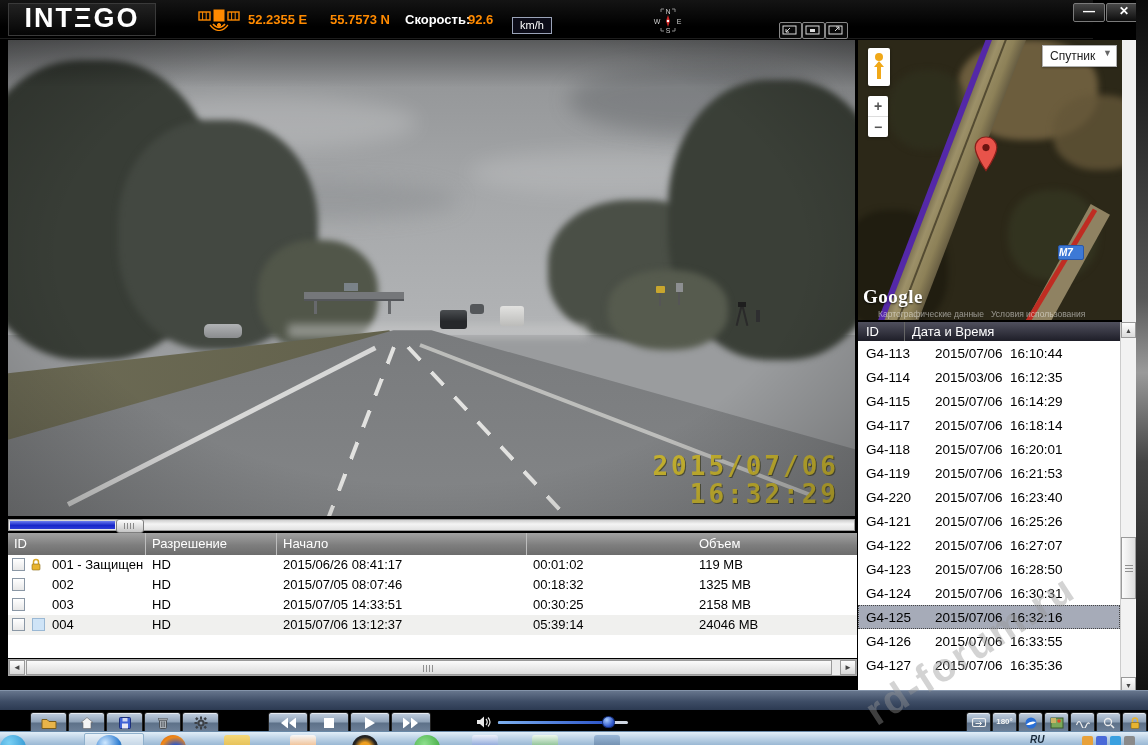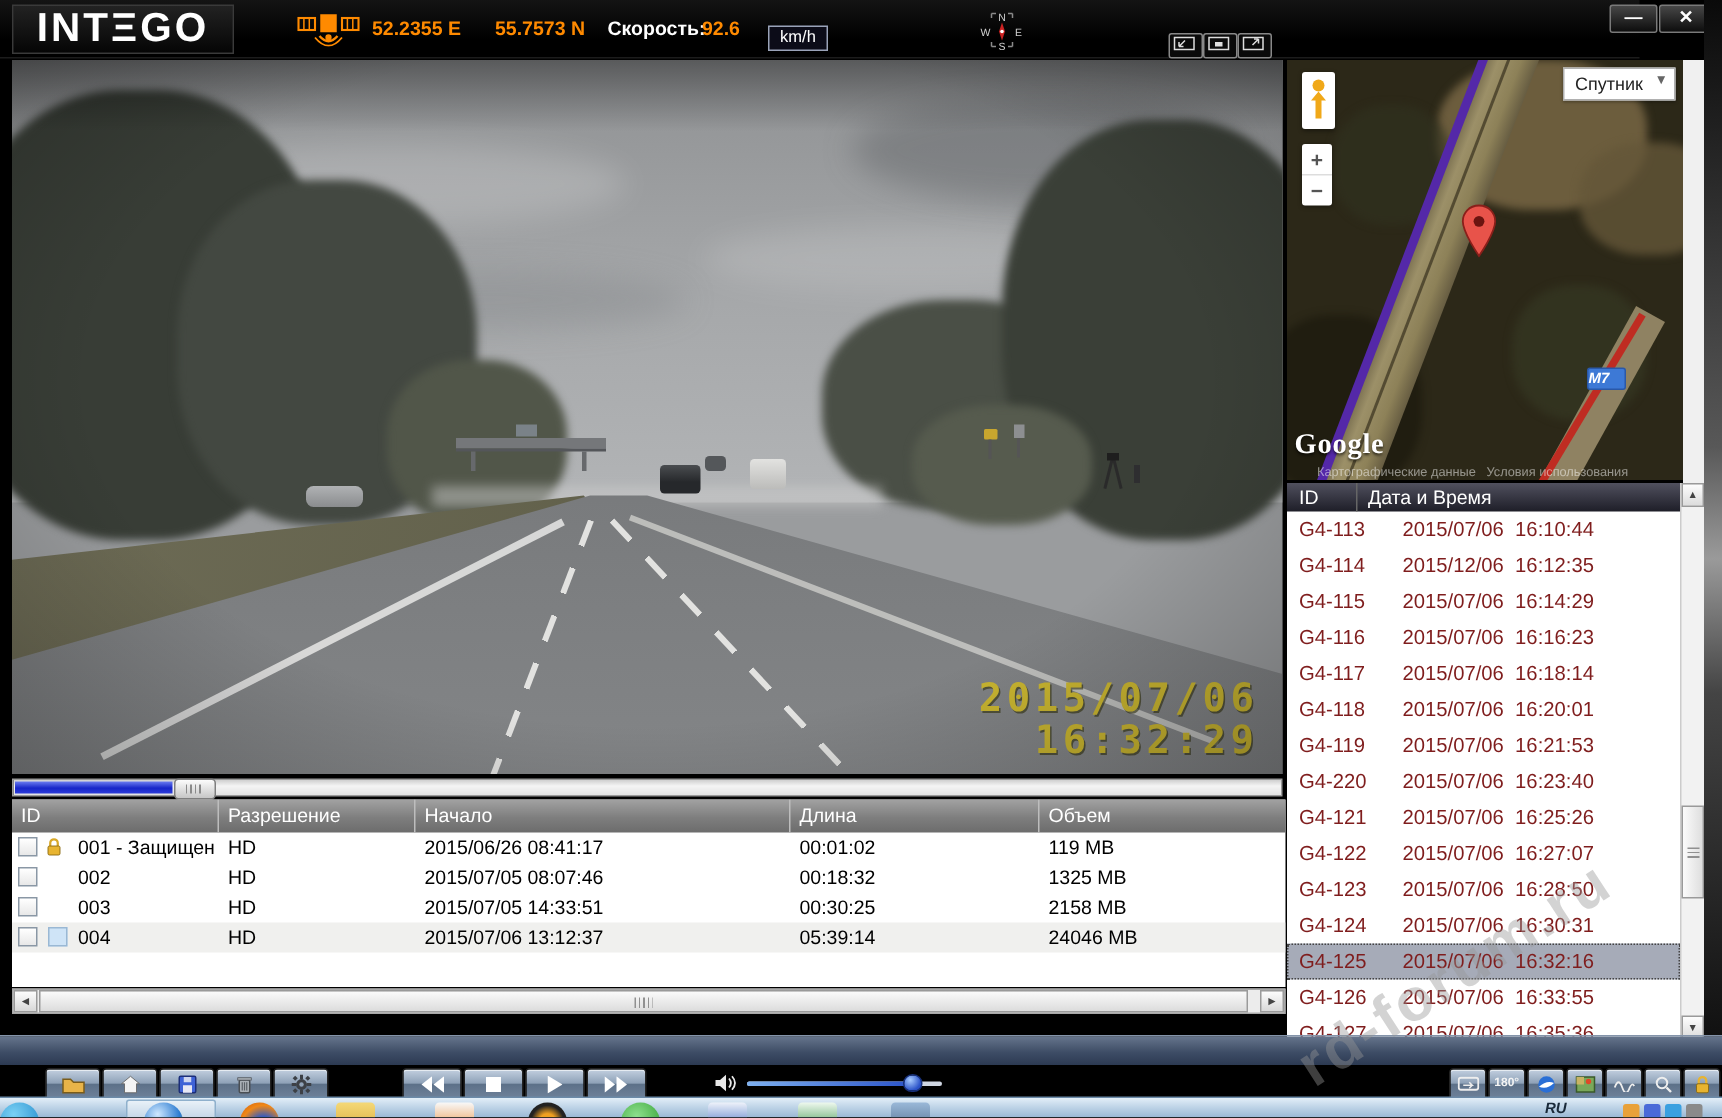--- a/index.html
+++ b/index.html
@@ -75,21 +75,21 @@
     text-shadow:0 1px 2px rgba(0,0,0,.7);font-family:"Liberation Serif",serif;}
   .attr{position:absolute;left:20px;bottom:1px;width:258px;font-size:8.5px;color:rgba(255,255,255,.5);white-space:nowrap;}
   .m7{position:absolute;left:200px;top:205px;width:26px;height:15px;background:#3d79d6;border:1px solid #2a58a8;border-radius:2px;
     color:#fff;font-size:10px;font-style:italic;font-weight:bold;text-align:left;line-height:14px;box-sizing:border-box;}
   .rightgap{position:absolute;left:1122px;top:40px;width:14px;height:282px;background:#f0f0f0;}
 
   
   .clist{position:absolute;left:858px;top:322px;width:262px;height:371px;background:#fff;overflow:hidden;}
   .chead{position:absolute;left:0;top:0;width:100%;height:19px;background:linear-gradient(#50505e,#1e1e28);color:#fff;font-size:13px;}
   .clip-rows{position:absolute;left:0;top:19px;width:100%;height:352px;overflow:hidden;}
-  .clip-row{position:relative;width:100%;height:24px;font-size:13.5px;color:#7f1d1d;}
+  .clip-row{position:relative;width:100%;height:24px;font-size:13.5px;color:#000000;}
   .clip-row.selected{background:#a6abb8;outline:1px dotted #444;outline-offset:-1px;}
   .clip-id{position:absolute;left:8px;top:50%;transform:translateY(-50%);}
   .clip-dt{position:absolute;left:77px;top:50%;transform:translateY(-50%);white-space:pre;}
   .vscroll{position:absolute;left:1120px;top:322px;width:16px;height:371px;background:#f2f2f2;border-left:1px solid #ccc;box-sizing:border-box;}
   .varrow{position:absolute;left:0;width:15px;height:16px;background:linear-gradient(#fdfdfd,#dcdcdc);border:1px solid #9a9a9a;box-sizing:border-box;
     color:#444;font-size:7px;text-align:center;line-height:15px;}
   .vthumb{position:absolute;left:0;top:215px;width:15px;height:62px;background:linear-gradient(90deg,#fbfbfb,#dedede);border:1px solid #9a9a9a;box-sizing:border-box;}
   .vgrip{position:absolute;left:3px;top:27px;width:8px;height:7px;
     background:repeating-linear-gradient(#909090 0 1px,transparent 1px 3px);}
 
@@ -243,21 +243,20 @@
     <div class="seekhandle" style="left: 107px;">
         <div class="seekgrip"></div>
       </div>
   </div>
 
   <div class="ftable">
     <div class="fhead">
       <div class="fhcell" style="left:0;width:138px;">ID</div>
       <div class="fhcell" style="left:138px;width:131px;">Разрешение</div>
       <div class="fhcell" style="left:269px;width:250px;">Начало</div>
-      <div class="fhcell" style="left:519px;width:166px;">Длина</div>
       <div class="fhcell" style="left:685px;width:164px;border-right:none;">Объем</div>
     </div>
     <div id="file-rows" class="abs" style="left:0;top:22px;width:100%;height:103px;">
         <div class="frow" style="top: 0px;">
           <div class="chk"></div>
           <span class="abs" style="left: 22px; top: 3px;"><svg width="12" height="13" viewBox="0 0 11 13">
               <path d="M3 6 V4 a2.5 2.5 0 0 1 5 0 V6" fill="none" stroke="#d8a828" stroke-width="1.5"></path>
               <rect x="1.5" y="6" width="8" height="6" rx="1" fill="#e8b430" stroke="#8a6a10" stroke-width=".6"></rect>
             </svg></span>
           <span class="fcell" style="left: 44px;">001 - Защищен</span>
@@ -353,29 +352,25 @@
       <span style="position:absolute;left:46px;top:0;width:1px;height:19px;background:#666;"></span>
       <span style="position:absolute;left:54px;top:2px;">Дата и Время</span>
     </div>
     <div id="clip-rows" class="clip-rows">
         <div class="clip-row">
           <span class="clip-id">G4-113</span>
           <span class="clip-dt">2015/07/06  16:10:44</span>
         </div>
         <div class="clip-row">
           <span class="clip-id">G4-114</span>
-          <span class="clip-dt">2015/12/06  16:12:35</span>
+          <span class="clip-dt">2015/03/06  16:12:35</span>
         </div>
         <div class="clip-row">
           <span class="clip-id">G4-115</span>
           <span class="clip-dt">2015/07/06  16:14:29</span>
-        </div>
-        <div class="clip-row">
-          <span class="clip-id">G4-116</span>
-          <span class="clip-dt">2015/07/06  16:16:23</span>
         </div>
         <div class="clip-row">
           <span class="clip-id">G4-117</span>
           <span class="clip-dt">2015/07/06  16:18:14</span>
         </div>
         <div class="clip-row">
           <span class="clip-id">G4-118</span>
           <span class="clip-dt">2015/07/06  16:20:01</span>
         </div>
         <div class="clip-row">

